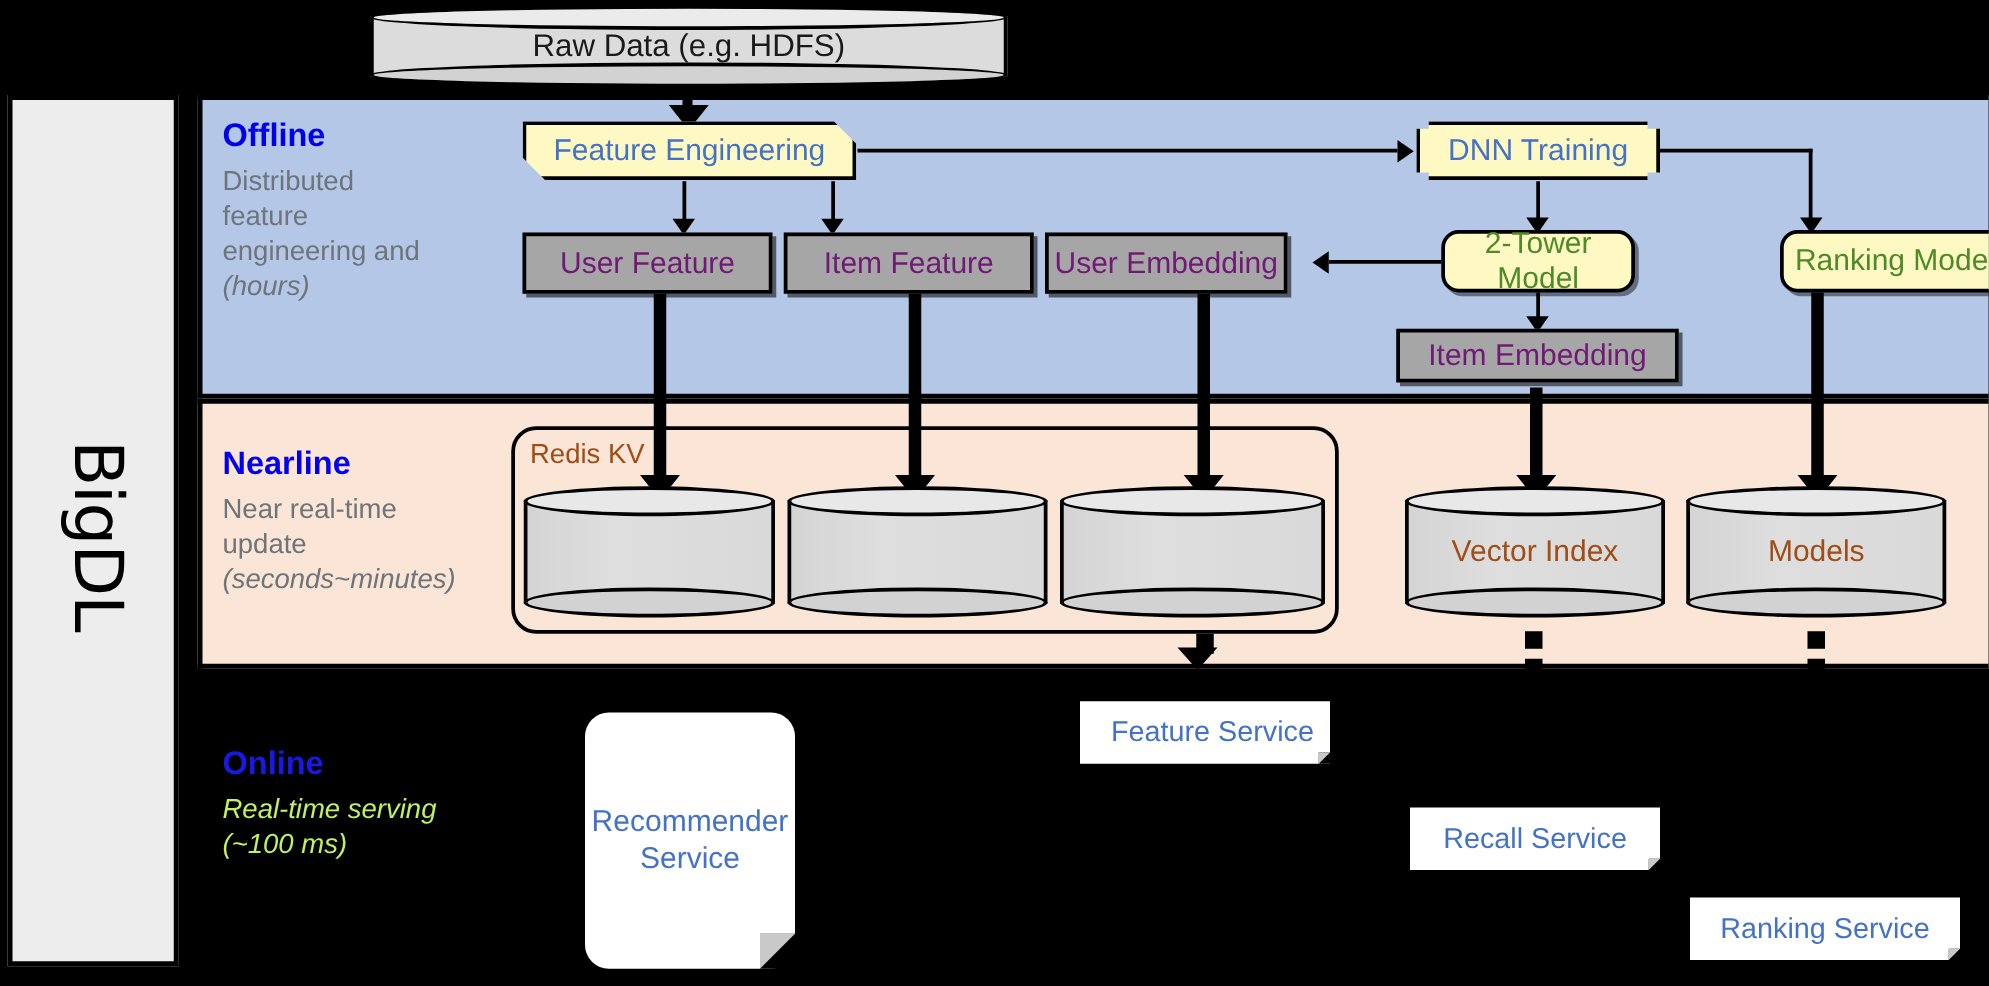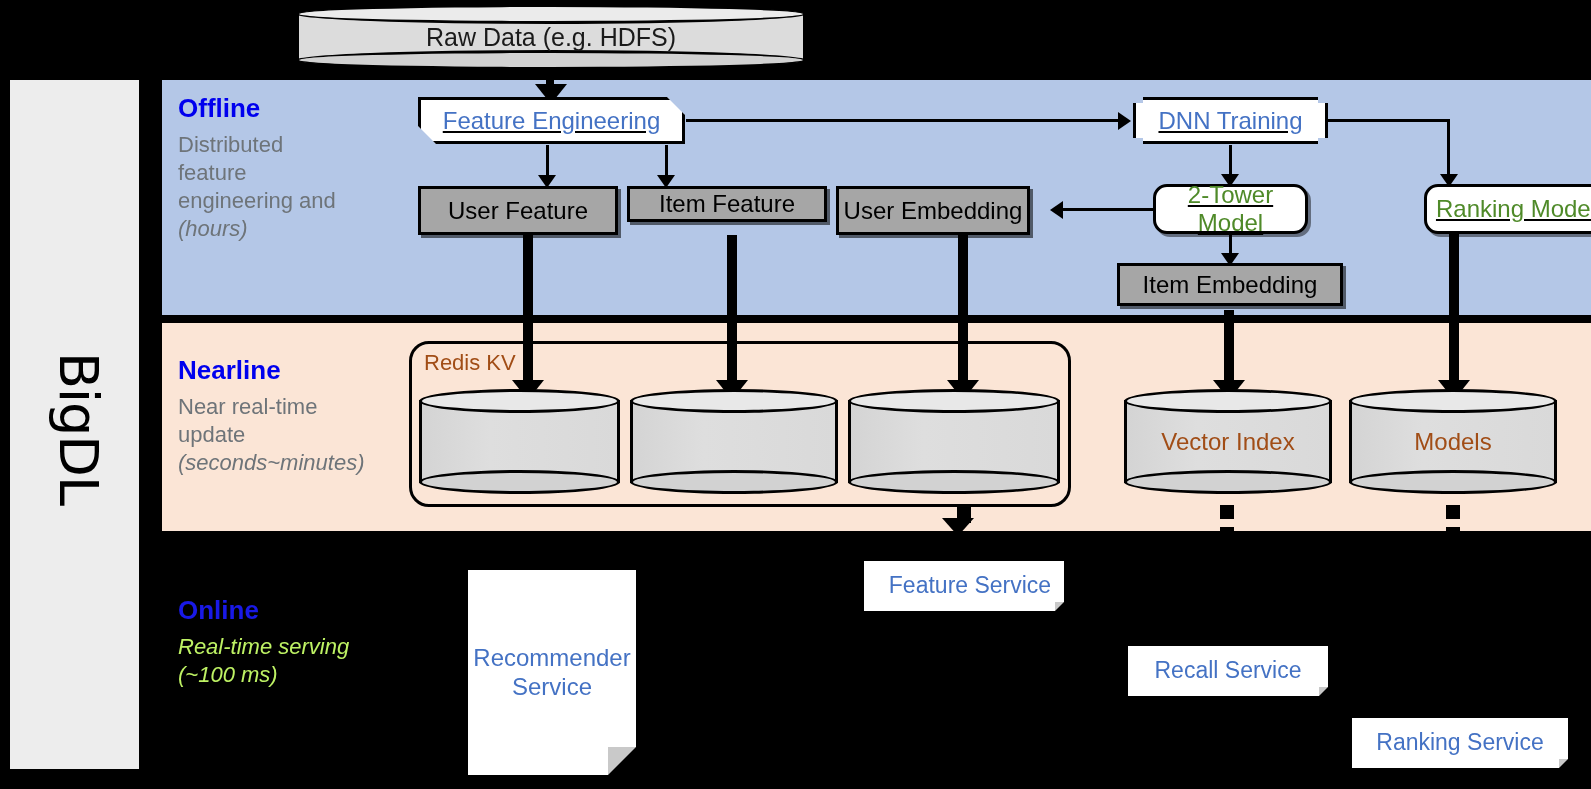--- a/index.html
+++ b/index.html
@@ -29,24 +29,24 @@
   #lbl-offline{left:178px;top:94px;}
   #lbl-nearline{left:178px;top:356px;}
   #lbl-online{left:178px;top:596px;}
   #lbl-online .band-title{color:#1919e6;}
   #lbl-online .band-desc{color:#bef264;font-style:italic;}
 
   
   .node{position:absolute;box-sizing:border-box;display:flex;align-items:center;
         justify-content:center;text-align:center;line-height:1.15;}
 
-  .gray-box{background:#a6a6a6;border:3px solid #000;color:#000000;font-size:24px;
+  .gray-box{background:#a6a6a6;border:3px solid #000;color:#701a75;font-size:24px;
             box-shadow:3px 3px 0 rgba(0,0,0,.55);}
-  .proc-box{background:#ffffff;border:3px solid #000;font-size:24px;
-            box-shadow:3px 3px 0 rgba(0,0,0,.45);text-decoration:underline;}
+  .proc-box{background:#fef9c3;border:3px solid #000;font-size:24px;
+            box-shadow:3px 3px 0 rgba(0,0,0,.45);}
   .blue-txt{color:#4472c4;}
   .green-txt{color:#4f8a29;}
   .rounded{border-radius:14px;}
   .notch{clip-path:polygon(0 0,calc(100% - 18px) 0,100% 18px,100% 100%,18px 100%,0 calc(100% - 18px));}
   .octo{clip-path:polygon(10px 0,calc(100% - 10px) 0,calc(100% - 10px) 6px,100% 6px,100% calc(100% - 6px),calc(100% - 10px) calc(100% - 6px),calc(100% - 10px) 100%,10px 100%,10px calc(100% - 6px),0 calc(100% - 6px),0 6px,10px 6px);}
 
   
   .cyl{position:absolute;}
   .cyl .body{position:absolute;left:0;right:0;top:11px;bottom:11px;
       background:linear-gradient(90deg,#d4d4d4,#dedede 35%,#d9d9d9);
@@ -152,21 +152,21 @@
   <div class="vline" style="left:1229px;top:145px;width:3px;height:34px;"></div>
   <div class="arrowhead-d" style="left:1221px;top:174px;"></div>
 
   <div class="hline" style="left:1328px;top:119px;width:122px;height:3px;"></div>
   <div class="vline" style="left:1447px;top:119px;width:3px;height:58px;"></div>
   <div class="arrowhead-d" style="left:1440px;top:174px;"></div>
 
   <div class="node gray-box" style="left:418px;top:186px;width:200px;height:49px;">
     <span>User Feature</span>
   </div>
-  <div class="node gray-box" style="left:627px;top:186px;width:200px;height:36px;">
+  <div class="node gray-box" style="left:627px;top:186px;width:200px;height:49px;">
     <span>Item Feature</span>
   </div>
   <div class="node gray-box" style="left:836px;top:186px;width:194px;height:49px;">
     <span>User Embedding</span>
   </div>
 
   <div class="node proc-box rounded" style="left:1153px;top:184px;width:155px;height:50px;">
     <span class="green-txt">2-Tower Model</span>
   </div>
   <div class="node proc-box rounded" style="left:1424px;top:184px;width:184px;height:50px;">
@@ -237,21 +237,21 @@
   </div>
 
   <div class="dash-seg" style="left:1220px;top:505px;width:14px;height:14px;"></div>
   <div class="dash-seg" style="left:1220px;top:527px;width:14px;height:14px;"></div>
   <div class="dash-seg" style="left:1446px;top:505px;width:14px;height:14px;"></div>
   <div class="dash-seg" style="left:1446px;top:527px;width:14px;height:14px;"></div>
 
   <div class="dash-seg" style="left:957px;top:507px;width:14px;height:16px;"></div>
   <div class="arrowhead-d fat" style="left:942px;top:518px;border-top-width:18px;"></div>
 
-  <div class="doc" style="left:468px;top:570px;width:168px;height:205px;">
+  <div class="doc" style="left:468px;top:570px;width:168px;height:205px;border-radius:19px;">
     <div class="txt" style="font-size:24px;">Recommender Service</div>
     <div class="fold" style="border-left:28px solid #c9c9c9;border-bottom:28px solid #000;"></div>
   </div>
 
   <div class="doc" style="left:864px;top:561px;width:200px;height:50px;">
     <div class="txt" style="font-size:23px;padding-left:12px;">Feature Service</div>
     <div class="fold" style="border-left:9px solid #c9c9c9;border-bottom:9px solid #000;"></div>
   </div>
 
   <div class="doc" style="left:1128px;top:646px;width:200px;height:50px;">

